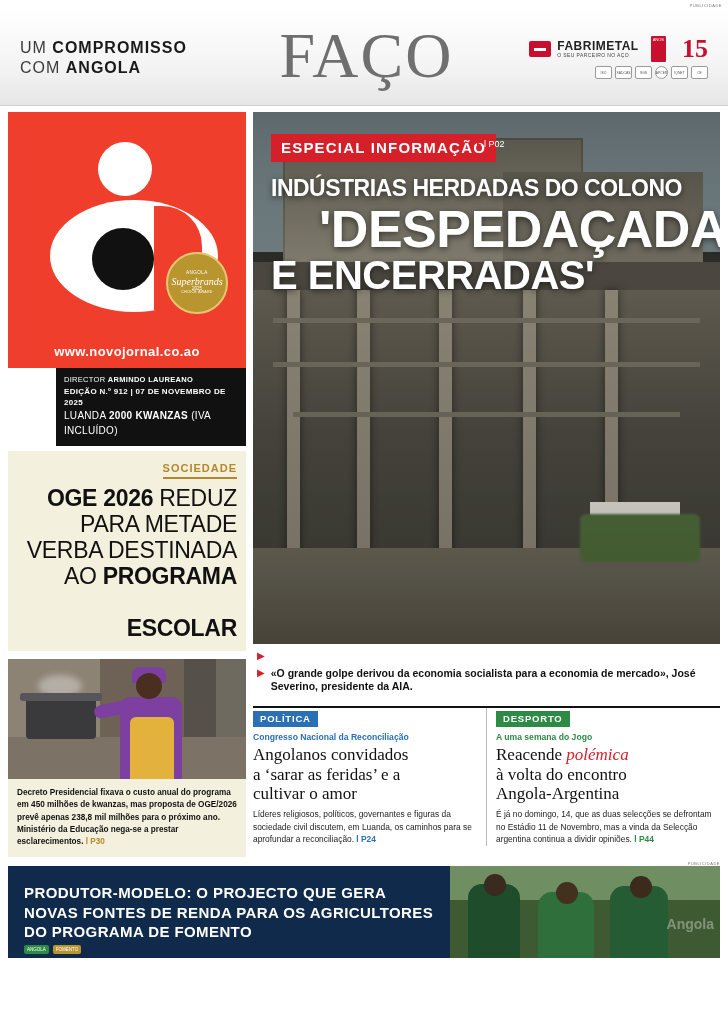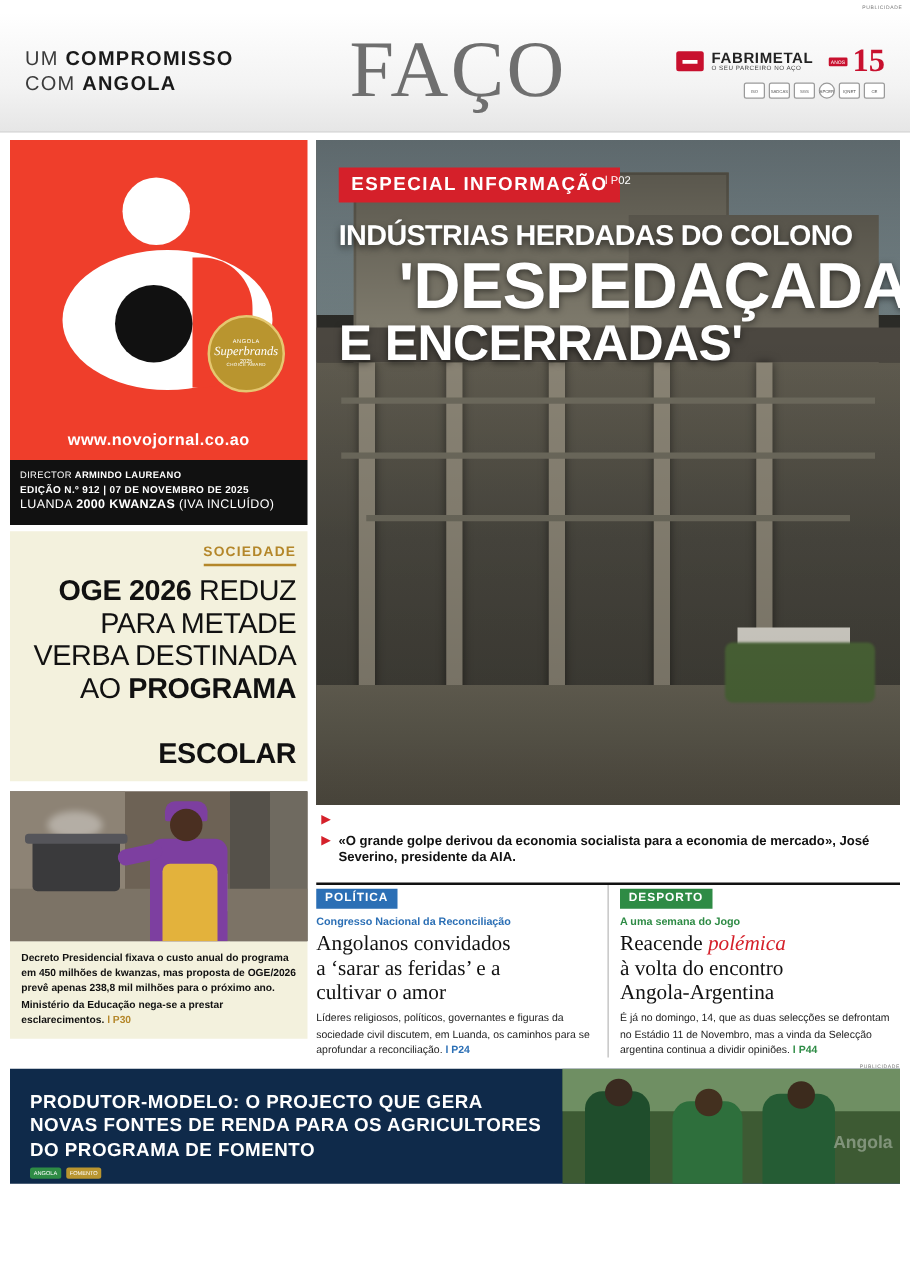--- a/index.html
+++ b/index.html
@@ -57,21 +57,21 @@
   .brandline { display:flex; align-items:center; gap:6px; }
   .fab-mark {
     width:22px; height:16px; background:#c8102e; border-radius:2px;
     display:flex; align-items:center; justify-content:center;
   }
   .fab-mark i { display:block; width:12px; height:3px; background:#fff; }
   .fab-txt { line-height:1.05; }
   .fab-txt .n { font-size:12px; font-weight:bold; color:#222; letter-spacing:.5px; }
   .fab-txt .s { font-size:5px; color:#444; letter-spacing:.4px; }
   .anos {
-    display:flex; align-items:center; gap:4px; margin-left:6px;
+    display:flex; gap:16px; margin-left:6px;
   }
   .anos .sq { background:#c8102e; color:#fff; font-size:4px; padding:1px 2px; border-radius:1px;}
   .anos .num { font-family:"Liberation Serif",serif; font-size:26px; color:#c8102e; font-weight:bold; line-height:1;}
   .certs { display:flex; gap:3px; align-items:center; }
   .cert {
     width:17px; height:13px; border:1px solid #9a9a9a; border-radius:2px;
     background:#fff; font-size:3.4px; color:#555;
     display:flex; align-items:center; justify-content:center; text-align:center;
   }
   .cert.circ { border-radius:50%; width:13px; height:13px; }
@@ -117,21 +117,21 @@
   .superbrands .t2 { font-family:"Liberation Serif",serif; font-style:italic; font-size:10px; }
   .superbrands .t3 { font-size:4.5px; }
   .superbrands .t4 { font-size:3.6px; letter-spacing:.3px; }
 
   .site-url {
     background:#ef3e2b; color:#fff; text-align:center;
     font-size:13px; font-weight:bold; letter-spacing:.4px;
     padding:4px 0 9px 0;
   }
   .meta-box {
-    background:#111; color:#fff; padding:7px 8px 8px 8px; line-height:1.45;
+    background:#111; color:#fff; padding:7px 8px 8px 8px; line-height:1.45;margin-left:48px;
   }
   .meta-box .m1 { font-size:7.5px; letter-spacing:.3px; }
   .meta-box .m1 b { font-weight:bold; }
   .meta-box .m2 { font-size:8px; font-weight:bold; letter-spacing:.3px; }
   .meta-box .m3 { font-size:10px; letter-spacing:.3px; }
   .meta-box .m3 b { font-weight:bold; }
 
   
   .soc-wrap { background:#f3f1dd; margin-top:5px; padding:7px 9px 10px 9px;text-align:right; }
   .soc-kicker {

